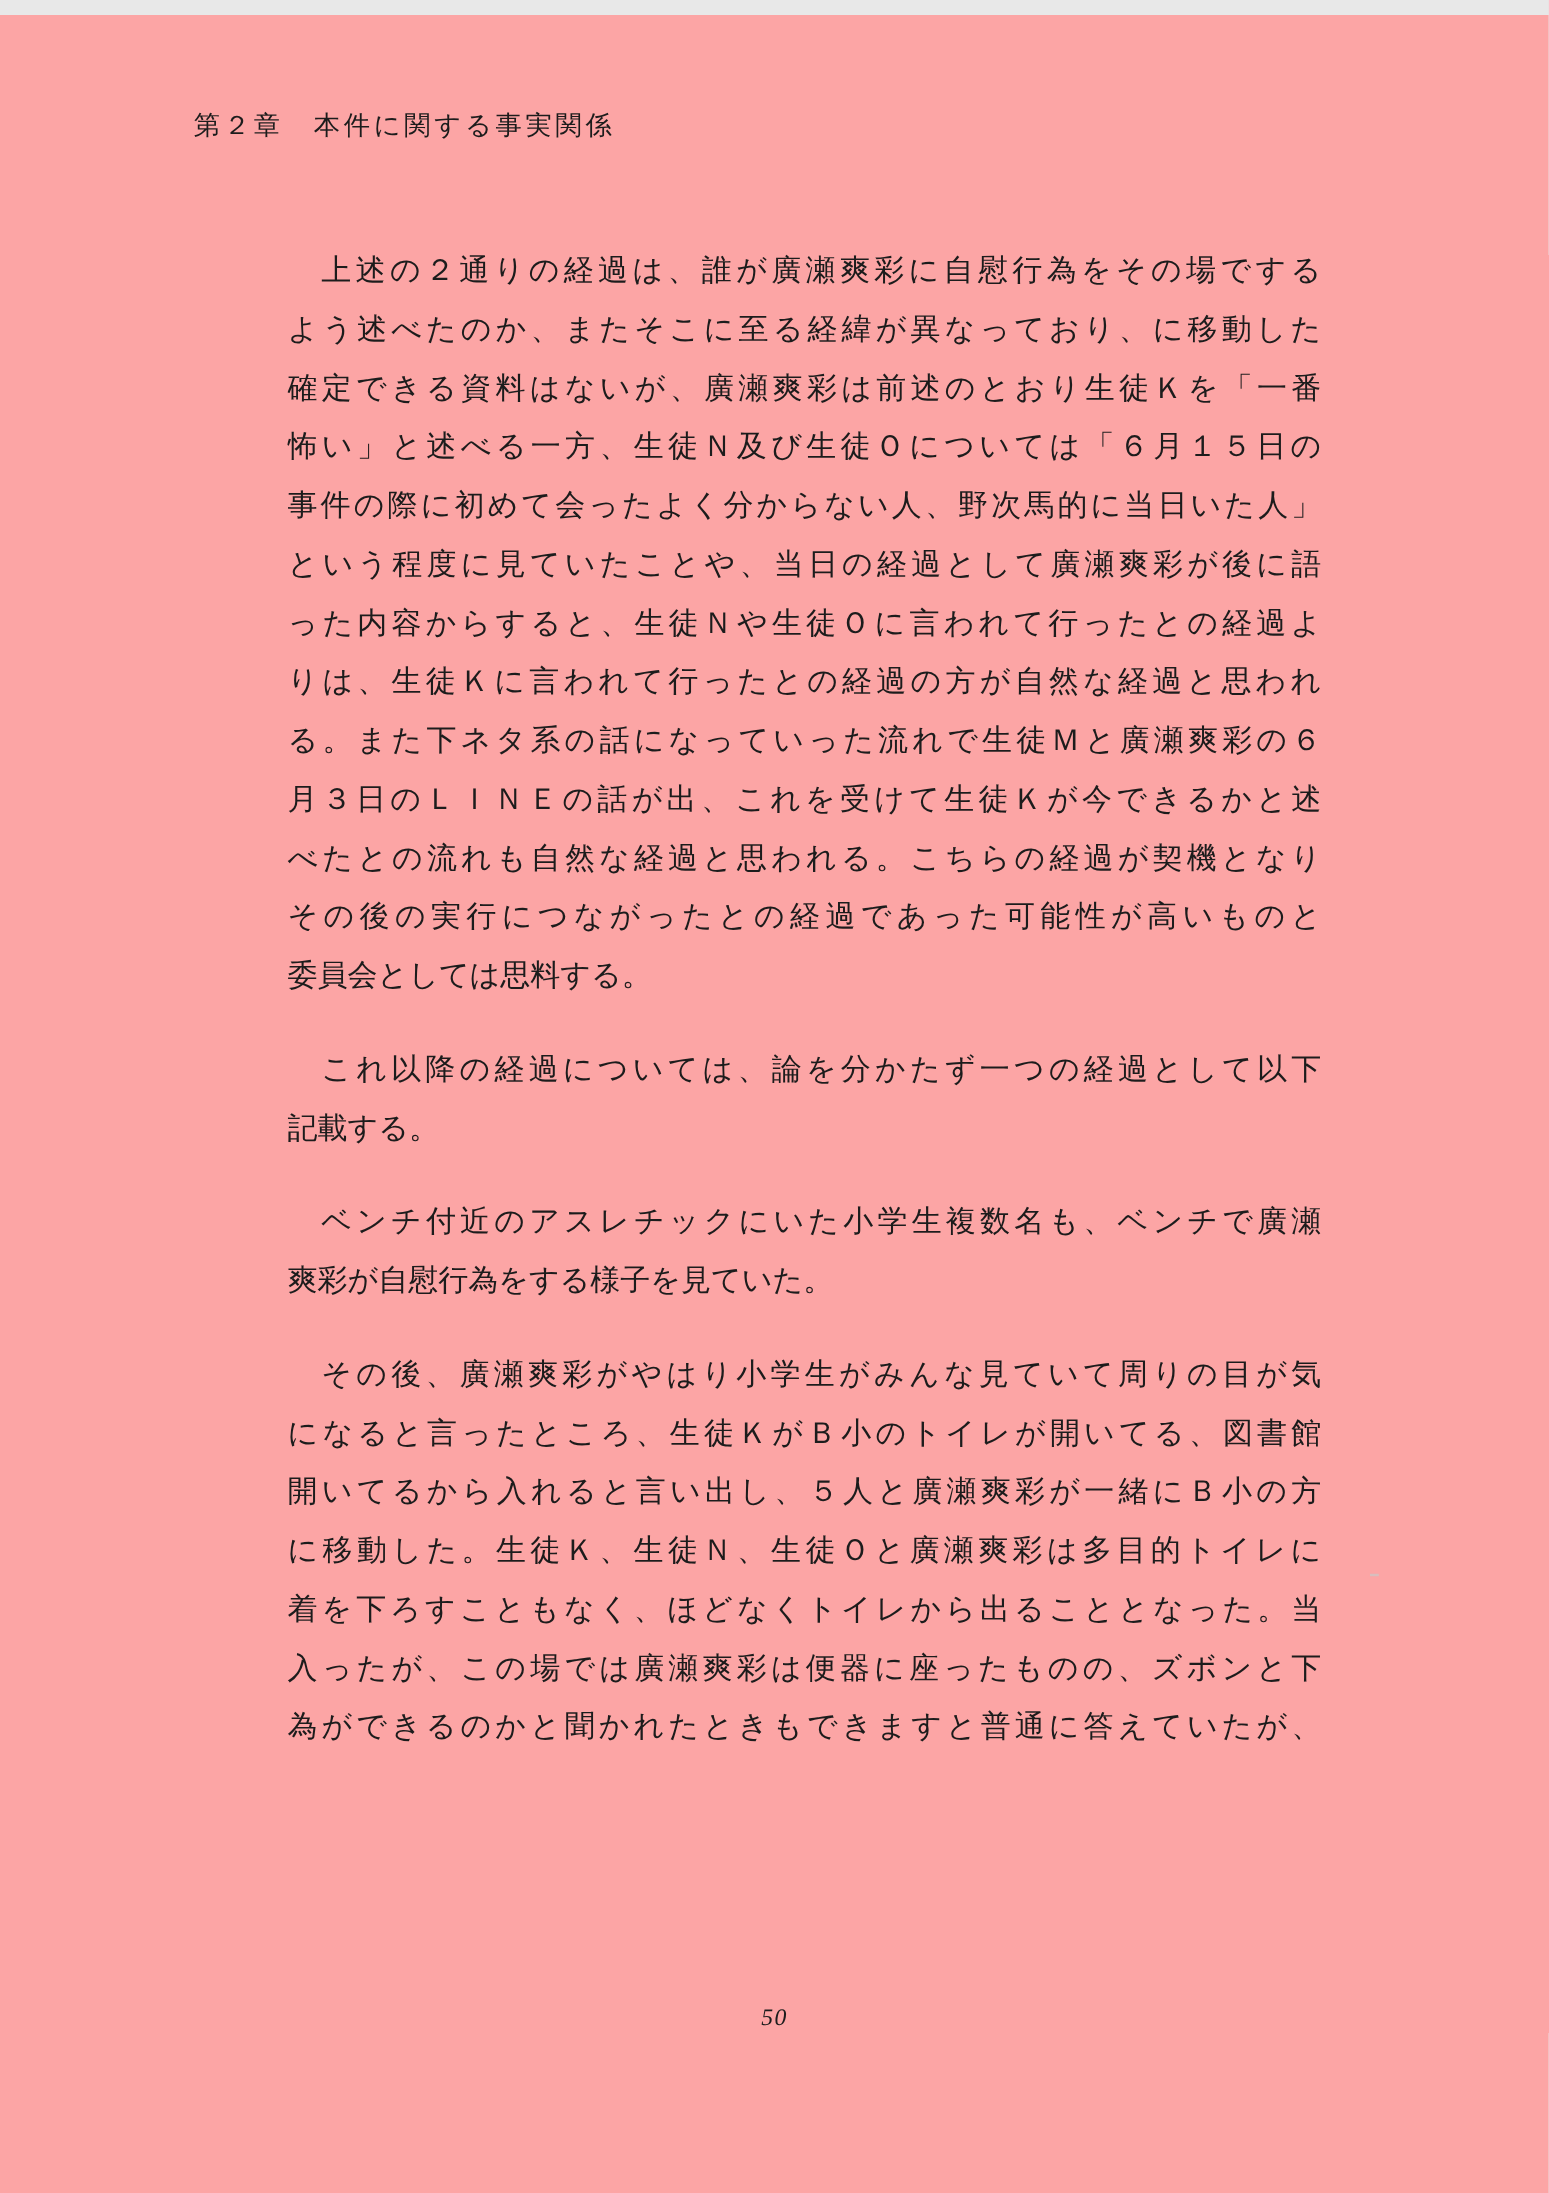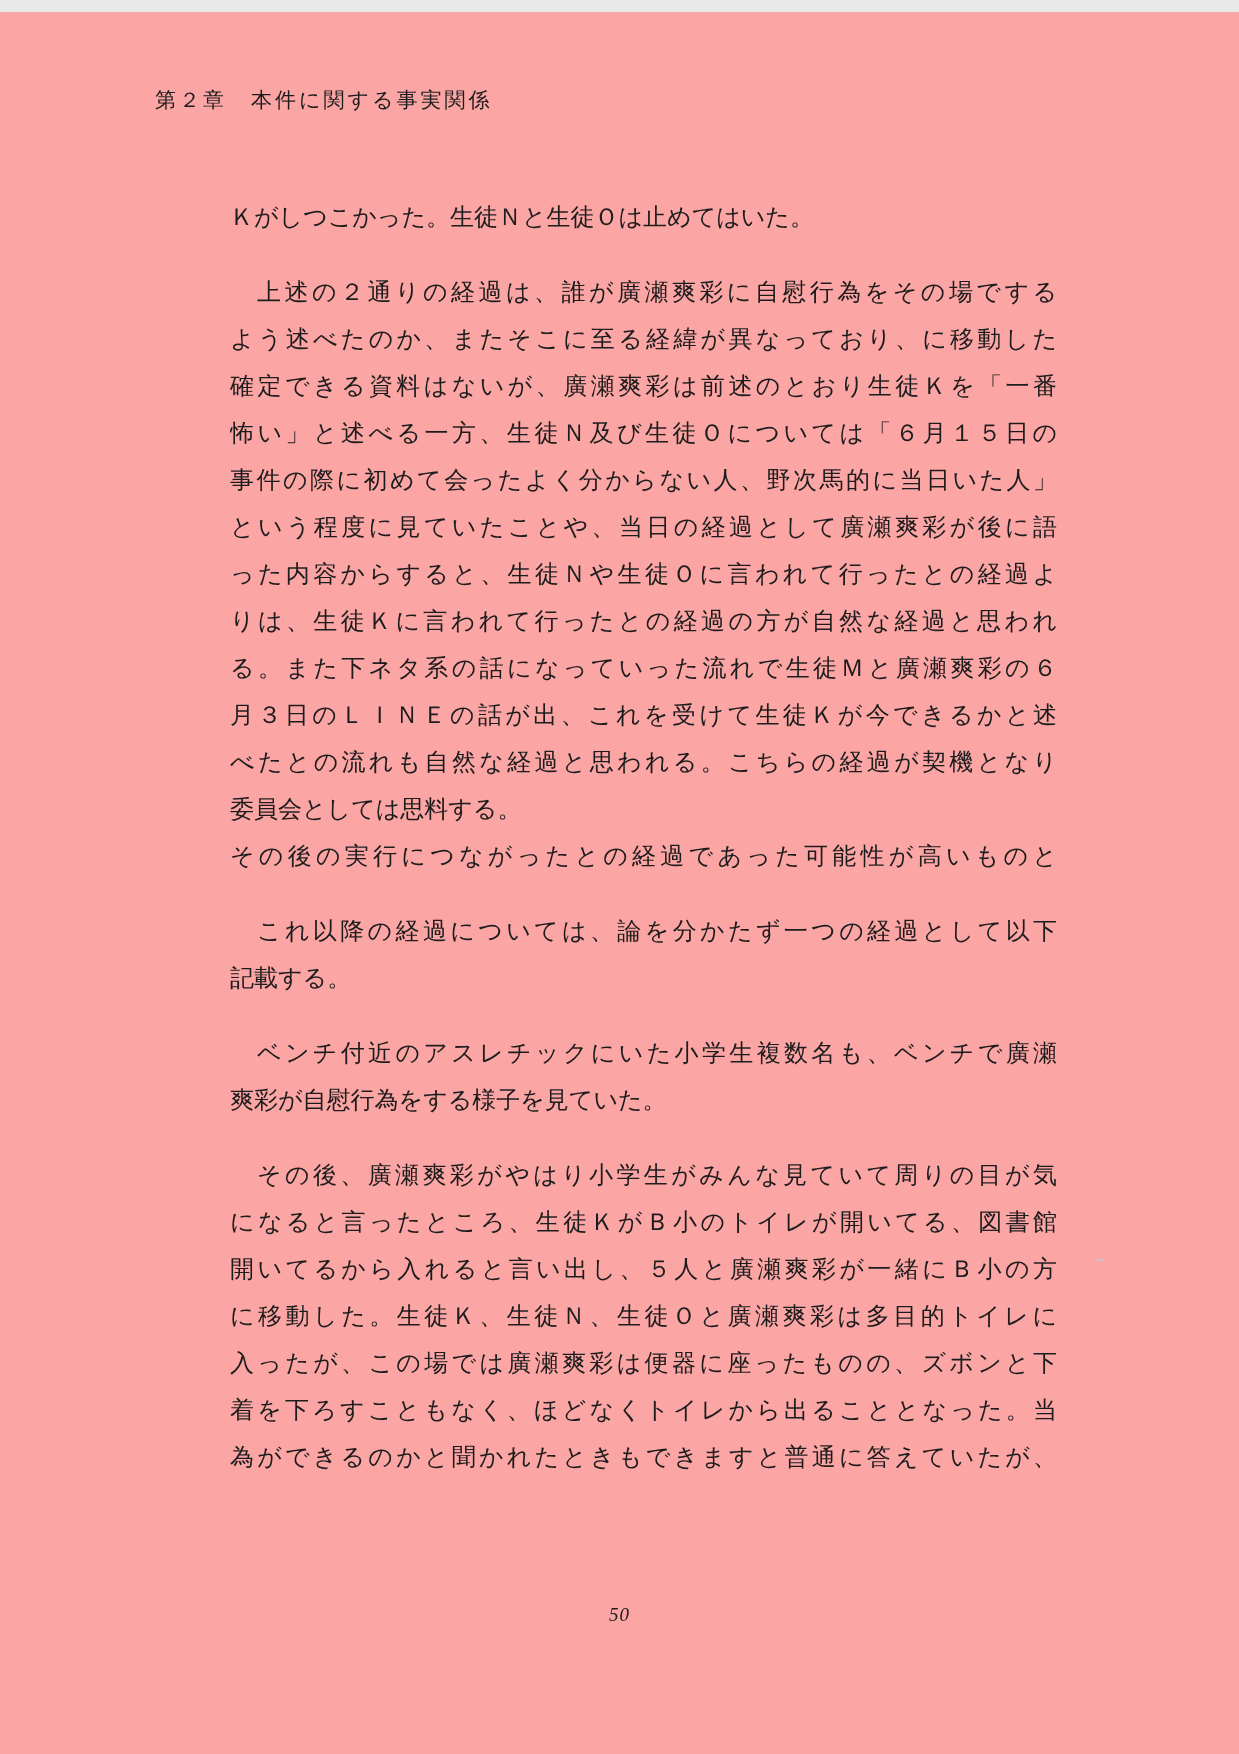--- a/index.html
+++ b/index.html
@@ -71,52 +71,49 @@
   }
 </style>
 </head>
 <body>
 
 <div class="page">
   <div class="chapter-header">第２章　本件に関する事実関係</div>
 
   <div class="body-text" id="body-text">
       <div class="para">
-        <div class="line">Ｋがしつこかった。生徒Ｎと生徒Ｏは止めてはいた。</div>
-      </div>
-      <div class="para">
         <div class="line fill indent">上述の２通りの経過は、誰が廣瀬爽彩に自慰行為をその場でする</div>
         <div class="line fill">よう述べたのか、またそこに至る経緯が異なっており、に移動した</div>
         <div class="line fill">確定できる資料はないが、廣瀬爽彩は前述のとおり生徒Ｋを「一番</div>
         <div class="line fill">怖い」と述べる一方、生徒Ｎ及び生徒Ｏについては「６月１５日の</div>
         <div class="line fill">事件の際に初めて会ったよく分からない人、野次馬的に当日いた人」</div>
         <div class="line fill">という程度に見ていたことや、当日の経過として廣瀬爽彩が後に語</div>
         <div class="line fill">った内容からすると、生徒Ｎや生徒Ｏに言われて行ったとの経過よ</div>
         <div class="line fill">りは、生徒Ｋに言われて行ったとの経過の方が自然な経過と思われ</div>
         <div class="line fill">る。また下ネタ系の話になっていった流れで生徒Ｍと廣瀬爽彩の６</div>
         <div class="line fill">月３日のＬＩＮＥの話が出、これを受けて生徒Ｋが今できるかと述</div>
         <div class="line fill">べたとの流れも自然な経過と思われる。こちらの経過が契機となり</div>
+        <div class="line fill">その後の実行につながったとの経過であった可能性が高いものと</div>
         <div class="line">委員会としては思料する。</div>
-        <div class="line fill">その後の実行につながったとの経過であった可能性が高いものと</div>
       </div>
       <div class="para">
         <div class="line fill indent">これ以降の経過については、論を分かたず一つの経過として以下</div>
         <div class="line">記載する。</div>
       </div>
       <div class="para">
         <div class="line fill indent">ベンチ付近のアスレチックにいた小学生複数名も、ベンチで廣瀬</div>
         <div class="line">爽彩が自慰行為をする様子を見ていた。</div>
       </div>
       <div class="para">
         <div class="line fill indent">その後、廣瀬爽彩がやはり小学生がみんな見ていて周りの目が気</div>
         <div class="line fill">になると言ったところ、生徒ＫがＢ小のトイレが開いてる、図書館</div>
         <div class="line fill">開いてるから入れると言い出し、５人と廣瀬爽彩が一緒にＢ小の方</div>
         <div class="line fill">に移動した。生徒Ｋ、生徒Ｎ、生徒Ｏと廣瀬爽彩は多目的トイレに</div>
+        <div class="line fill">着を下ろすこともなく、ほどなくトイレから出ることとなった。当</div>
         <div class="line fill">入ったが、この場では廣瀬爽彩は便器に座ったものの、ズボンと下</div>
-        <div class="line fill">着を下ろすこともなく、ほどなくトイレから出ることとなった。当</div>
         <div class="line fill">為ができるのかと聞かれたときもできますと普通に答えていたが、</div>
       </div>
     </div>
 
   <div class="scan-artifact"></div>
 
   <div class="page-number">50</div>
 </div>
 
 </body></html>

